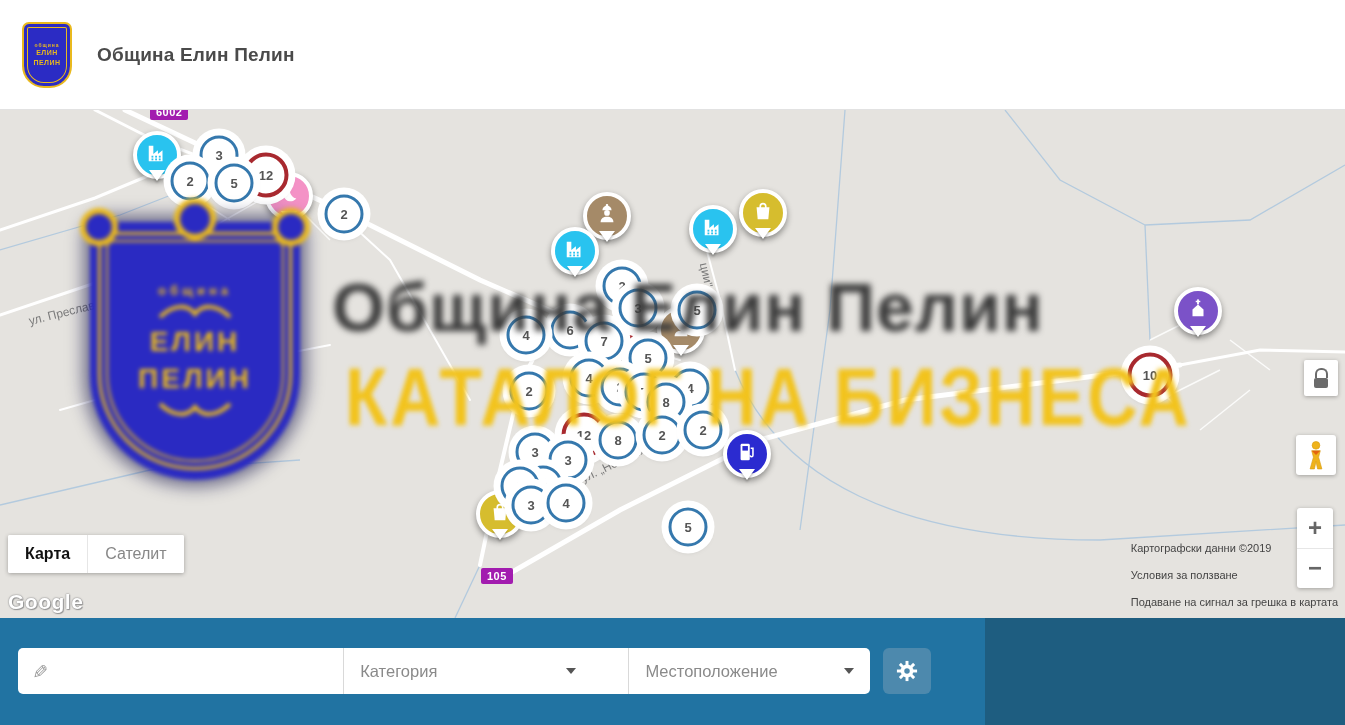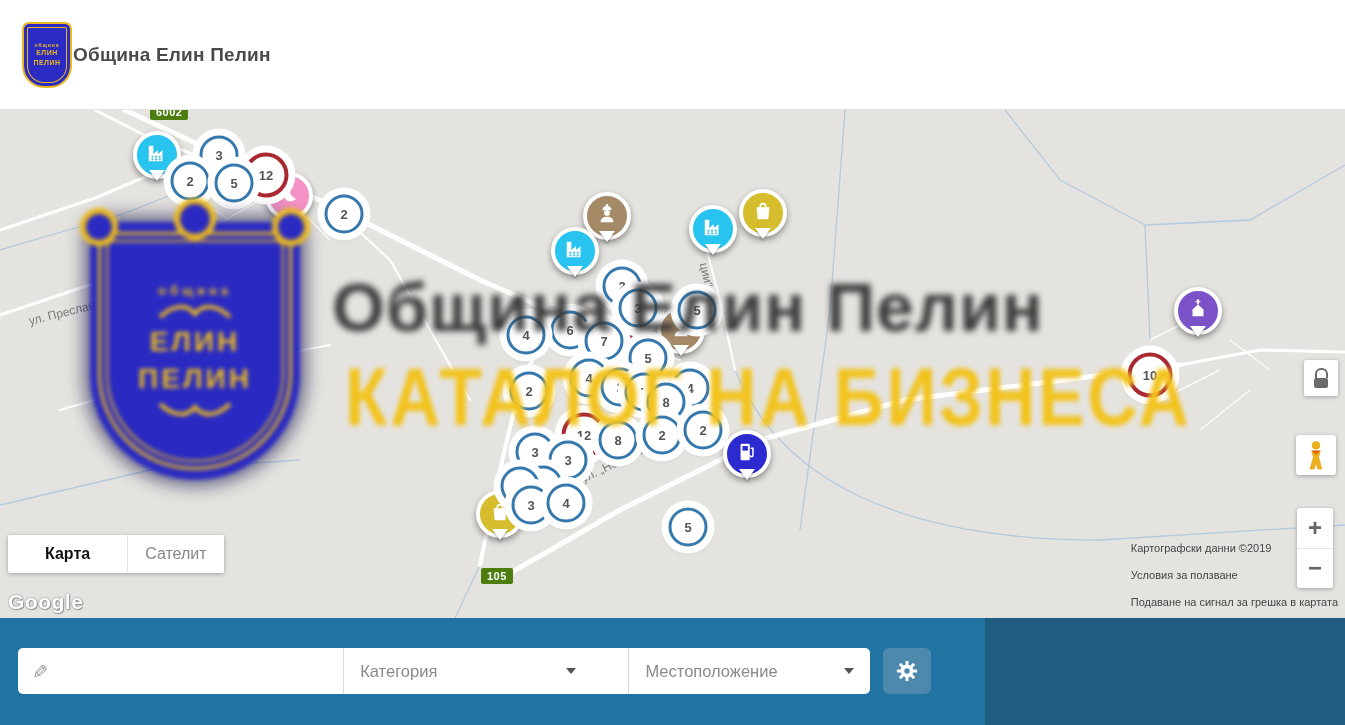--- a/index.html
+++ b/index.html
@@ -1,31 +1,31 @@
 <!DOCTYPE html>
 <html style="--cluster-blue: #3578ad; --cluster-red: #a8292f; --bar-blue: #2173a2; --bar-dark: #1e5d80; --accent-yellow: #eec71f;"><head>
 <meta charset="utf-8">
 <style>
   html,body{margin:0;padding:0;}
   body{width:1345px;height:725px;overflow:hidden;font-family:"Liberation Sans",sans-serif;background:#fff;position:relative;}
   
   .site-header{height:110px;background:#fff;border-bottom:1px solid #e2e2e2;display:flex;align-items:center;justify-content:space-between;box-sizing:border-box;padding:0 25px 0 22px;position:relative;z-index:30;}
-  .logo-group{display:flex;align-items:center;gap:1px;}
+  .logo-group{display:flex;align-items:center;gap:25px;}
   .mini-crest{width:46px;height:62px;background:#2b2bc4;border:2px solid #e9b91e;border-radius:7px 7px 22px 22px;box-shadow:inset 0 0 0 3px #2b2bc4, inset 0 0 0 4px #e9b91e;display:flex;flex-direction:column;align-items:center;justify-content:center;gap:1px;}
   .mini-crest .t1{font-size:5px;color:#e9b91e;font-weight:bold;letter-spacing:1px;}
   .mini-crest .t2{font-size:7px;color:#e9b91e;font-weight:bold;line-height:1.2;text-align:center;letter-spacing:.5px;}
   .title-block{display:flex;flex-direction:column;gap:2px;}
   .site-title{font-size:19px;font-weight:bold;color:#4a4a4a;letter-spacing:.2px;}
   .site-subtitle{font-size:17px;font-weight:bold;color:#eab417;letter-spacing:.4px;}
   .main-nav{display:flex;align-items:center;gap:34px;}
   .nav-item{font-size:15px;font-weight:bold;color:#383838;letter-spacing:-.2px;text-decoration:none;cursor:pointer;transform:scaleX(.94);transform-origin:center;white-space:nowrap;}
   
   .map-wrap{position:relative;height:508px;background:#e5e3df;overflow:hidden;}
   .map-roads{position:absolute;inset:0;z-index:1;}
-  .road-badge{position:absolute;z-index:2;background:#4d7c0f;color:#fdfdfd;font-size:11px;font-weight:bold;padding:2px 6px;border-radius:2px;letter-spacing:.5px;}
+  .road-badge{position:absolute;z-index:2;background:#a21caf;color:#fdfdfd;font-size:11px;font-weight:bold;padding:2px 6px;border-radius:2px;letter-spacing:.5px;}
   .street-label{position:absolute;z-index:2;color:#7b7b7b;font-size:12px;white-space:nowrap;}
   
   .cluster{position:absolute;transform:translate(-50%,-50%);width:33px;height:33px;background:#fff;border:3px solid var(--cluster-blue,#3578ad);border-radius:50%;box-shadow:0 0 0 7px #fff,0 3px 7px rgba(0,0,0,.4);display:flex;align-items:center;justify-content:center;font-size:13px;font-weight:bold;color:#555;z-index:4;cursor:pointer;}
   .cluster.red{width:37px;height:37px;border-width:4px;border-color:var(--cluster-red,#a8292f);}
   .pin{position:absolute;transform:translate(-50%,-50%);width:40px;height:40px;border-radius:50%;border:4px solid #fff;box-shadow:0 3px 6px rgba(0,0,0,.4);display:flex;align-items:center;justify-content:center;z-index:3;cursor:pointer;}
   .pin::after{content:"";position:absolute;left:50%;bottom:-14px;transform:translateX(-50%);border:8px solid transparent;border-top:11px solid #fff;filter:drop-shadow(0 2px 1px rgba(0,0,0,.25));}
   .pin svg{width:22px;height:22px;position:relative;z-index:1;}
   .pin.behind{z-index:2;}
   
   .wm-layer{position:absolute;inset:0;z-index:10;pointer-events:none;}
@@ -35,21 +35,21 @@
   .wm-crest .curl{position:absolute;border:6px solid #e9b91e;border-radius:50%;background:#2a2ac2;}
   .curl-l{width:26px;height:26px;left:-10px;top:-14px;}
   .curl-r{width:26px;height:26px;right:-10px;top:-14px;}
   .curl-c{width:30px;height:30px;left:50%;transform:translateX(-50%);top:-24px;}
   .wm-crest .ct{font-size:13px;color:#e9b91e;font-weight:bold;letter-spacing:4px;}
   .wm-crest .cn{font-size:28px;color:#e9b91e;font-weight:bold;letter-spacing:3px;line-height:1.15;}
   .wm-title{position:absolute;left:332px;top:158px;font-size:68px;font-weight:bold;color:#3a3a3a;letter-spacing:1px;filter:blur(3px);white-space:nowrap;}
   .wm-subtitle{position:absolute;left:345px;top:240px;font-size:82px;font-weight:bold;color:#f2c31d;letter-spacing:3px;filter:blur(2.6px);transform:scaleX(.85);transform-origin:left;white-space:nowrap;}
   
   .type-control{position:absolute;left:8px;bottom:45px;display:flex;background:#fff;border-radius:2px;box-shadow:0 1px 4px rgba(0,0,0,.3);z-index:20;overflow:hidden;}
-  .type-btn{height:38px;display:flex;align-items:center;padding:0 17px;font-size:16px;cursor:pointer;background:#fff;border:none;font-family:"Liberation Sans",sans-serif;margin-left:20px;}
+  .type-btn{height:38px;display:flex;align-items:center;padding:0 17px;font-size:16px;cursor:pointer;background:#fff;border:none;font-family:"Liberation Sans",sans-serif;}
   .type-btn.active{font-weight:bold;color:#111;}
   .type-btn.inactive{color:#878787;border-left:1px solid #e6e6e6;}
   .google-logo{position:absolute;left:8px;bottom:4px;z-index:20;font-size:21px;font-weight:bold;color:#fff;letter-spacing:.5px;text-shadow:0 0 1px #8a8a8a,0 0 2px #8a8a8a,1px 1px 1px #9a9a9a;cursor:pointer;}
   .attribution{position:absolute;right:7px;bottom:10px;z-index:20;display:flex;gap:15px;font-size:11px;color:#444;flex-direction:column;}
   .attr-item{white-space:nowrap;}
   .attr-item.link{cursor:pointer;}
   .ctl-btn{position:absolute;background:#fff;border-radius:2px;box-shadow:0 1px 4px rgba(0,0,0,.3);z-index:20;display:flex;align-items:center;justify-content:center;cursor:pointer;}
   .lock-btn{right:7px;top:250px;width:34px;height:36px;flex-direction:column;gap:0;}
   .lock-shackle{width:9px;height:8px;border:2.5px solid #6b6b6b;border-bottom:none;border-radius:6px 6px 0 0;}
   .lock-body{width:14px;height:10px;background:#6b6b6b;border-radius:2px;}

